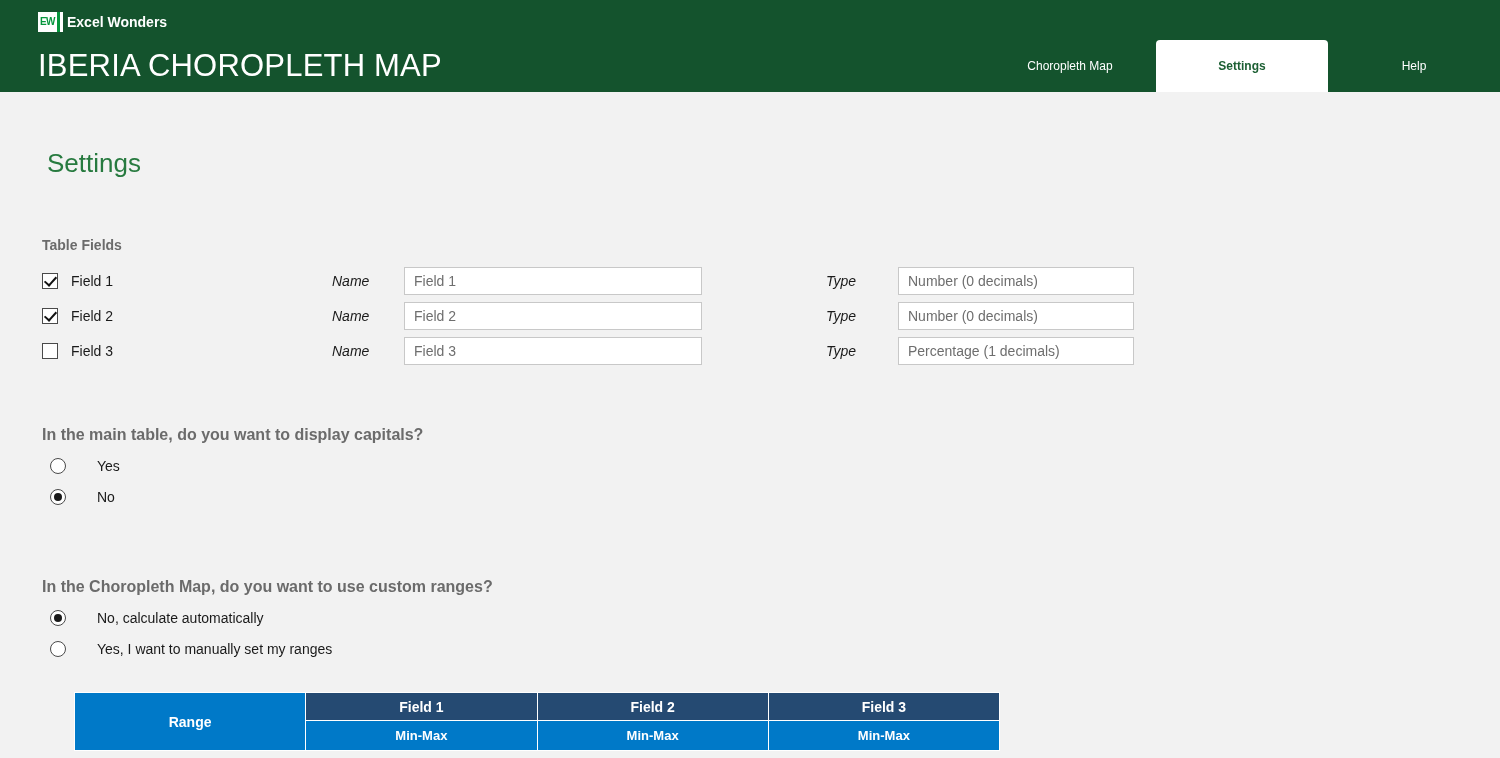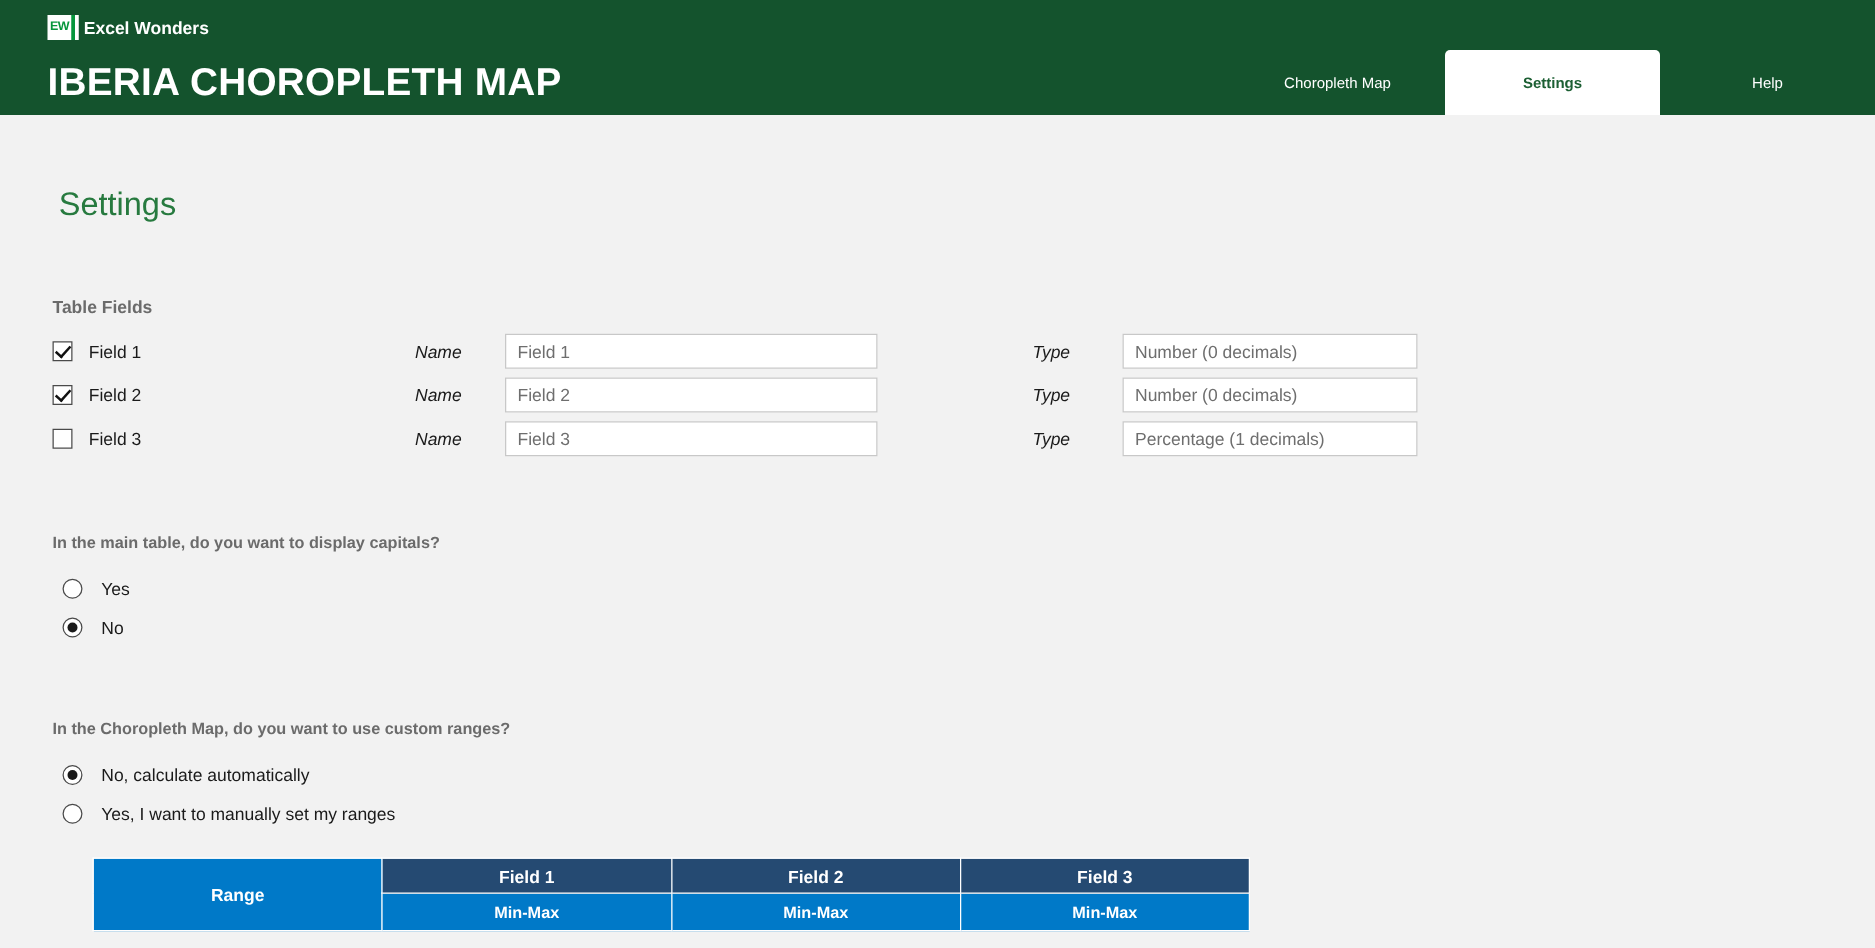--- a/index.html
+++ b/index.html
@@ -42,21 +42,21 @@
     color: #ffffff;
     font-size: 14px;
     font-weight: bold;
   }
   .app-title {
     position: absolute;
     left: 38px;
     top: 48px;
     color: #ffffff;
     font-size: 31px;
-    font-weight: bold;
+    font-weight: normal;
     letter-spacing: 0.2px;
   }
   .nav {
     position: absolute;
     right: 0;
     bottom: 0;
     height: 52px;
     display: flex;
     align-items: stretch;
   }
@@ -146,29 +146,30 @@
     font-family: "Liberation Sans", sans-serif;
     outline: none;
   }
   .txt.name { width: 298px; }
   .txt.type { width: 236px; }
   .spacer-type { width: 124px; }
 
   
   .question {
     color: #6b6b6b;
-    font-size: 13px;
+    font-size: 16px;
     font-weight: bold;
     margin-top: 58px;
     margin-bottom: 14px;
   }
   .radio-row {
     display: flex;
-    align-items: center;
+    align-items: flex-start;
     height: 31px;
+    gap: 16px;
   }
   .radio {
     width: 16px; height: 16px;
     border: 1px solid #4a4a4a;
     border-radius: 50%;
     background: #ffffff;
     position: relative;
     flex: none;
     margin-left: 8px;
   }

